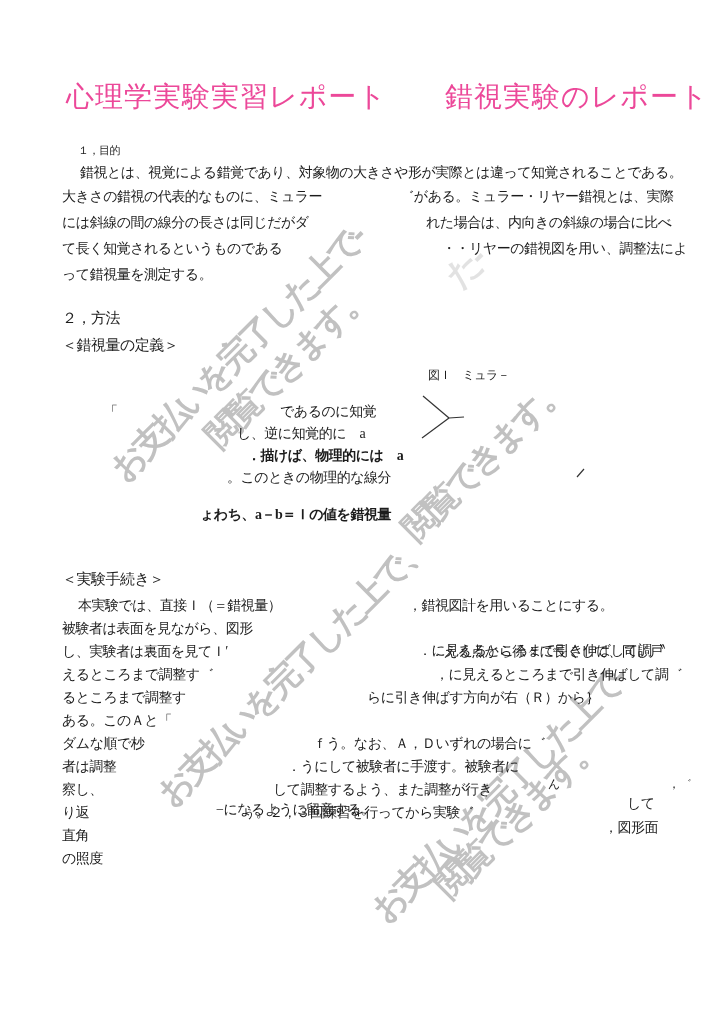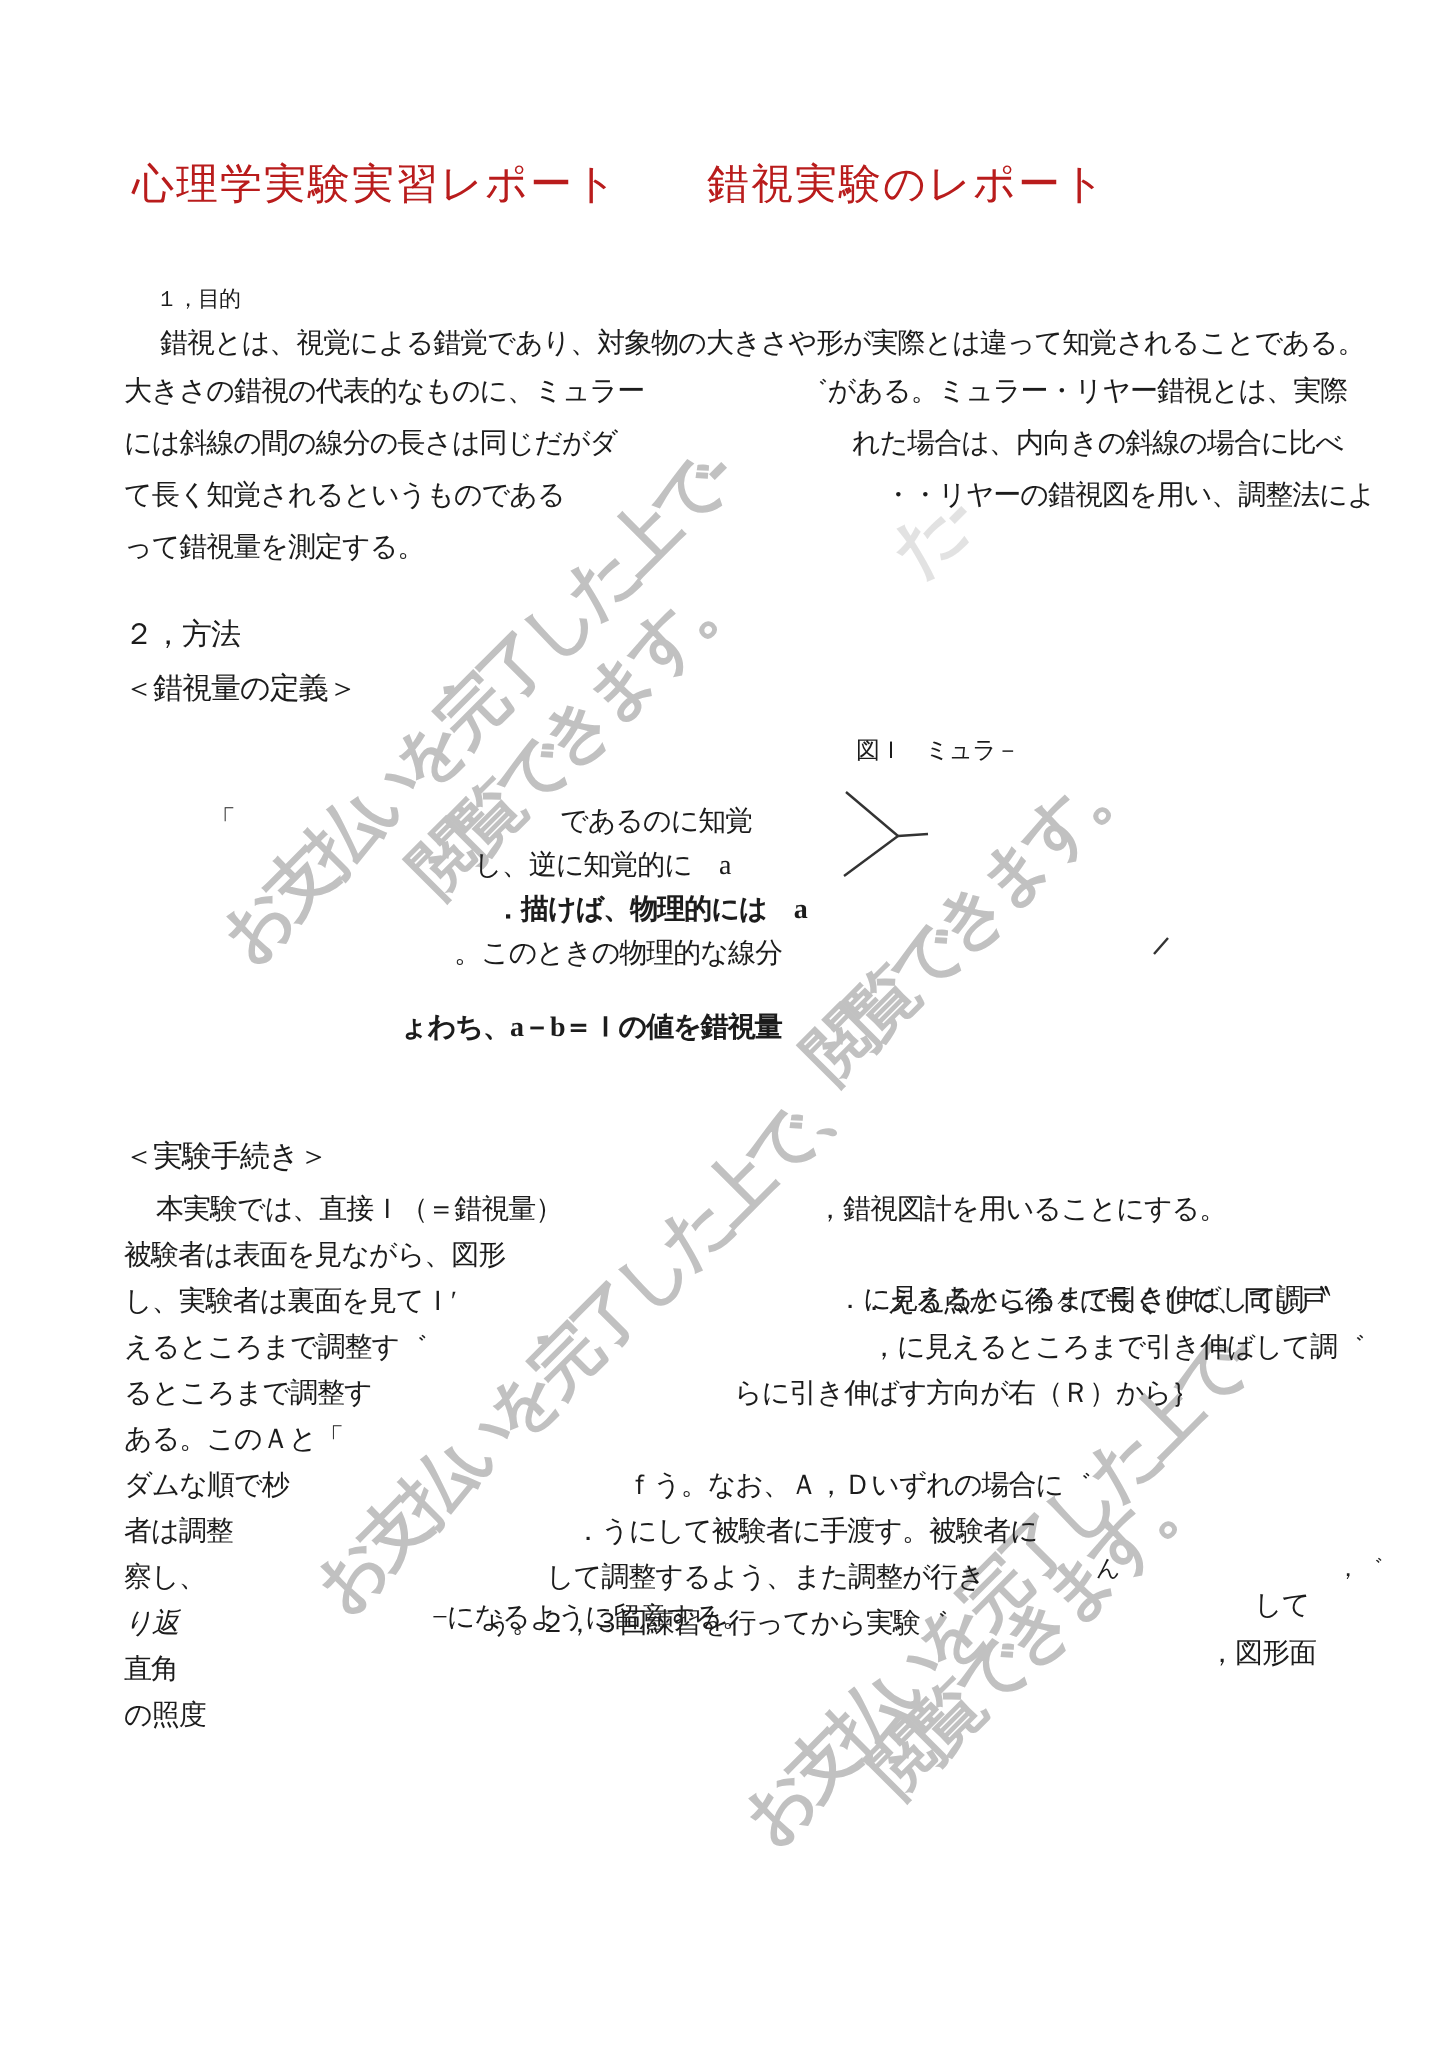--- a/index.html
+++ b/index.html
@@ -9,23 +9,23 @@
     margin:0 auto;
     background:#ffffff;
     overflow:hidden;
     font-family:"Liberation Serif","DejaVu Serif",serif;
   }
   .doc-layer{position:absolute;inset:0;z-index:2;}
   .wm-layer{position:absolute;inset:0;z-index:1;}
   .fig-layer{position:absolute;inset:0;z-index:2;pointer-events:none;}
   .title{
     position:absolute;
-    font-size:21px;
+    font-size:28px;
     letter-spacing:1px;
-    color:#b91c1c;
+    color:#ec4899;
     white-space:pre;
   }
   .ln{
     position:absolute;
     font-size:14px;
     line-height:19px;
     letter-spacing:-0.5px;
     color:#1c1c1c;
     white-space:pre;
   }
@@ -89,21 +89,21 @@
       <div class="ln" style="left: 367px; top: 688px;">らに引き伸ばす方向が右（Ｒ）から｝</div>
       <div class="ln" style="left: 62px; top: 711px;">ある。このＡと「</div>
       <div class="ln" style="left: 62px; top: 734px;">ダムな順で杪</div>
       <div class="ln" style="left: 313px; top: 734px;">ｆう。なお、Ａ，Ｄいずれの場合に゛</div>
       <div class="ln" style="left: 62px; top: 757px;">者は調整</div>
       <div class="ln" style="left: 287px; top: 757px;">．うにして被験者に手渡す。被験者に</div>
       <div class="ln" style="left: 62px; top: 780px;">察し、</div>
       <div class="ln" style="left: 273px; top: 780px;">して調整するよう、また調整が行き</div>
       <div class="ln" style="left: 548px; top: 775px; font-size: 12px;">ん</div>
       <div class="ln" style="left: 668px; top: 775px; font-size: 12px;">，゛</div>
-      <div class="ln" style="left: 62px; top: 803px; font-style: italic;">り返</div>
+      <div class="ln" style="left: 62px; top: 803px;">り返</div>
       <div class="ln" style="left: 242px; top: 803px;">ぅ。２，３回練習を行ってから実験゛</div>
       <div class="ln" style="left: 627px; top: 794px;">して</div>
       <div class="ln" style="left: 62px; top: 826px;">直角</div>
       <div class="ln" style="left: 604px; top: 818px;">，図形面</div>
       <div class="ln" style="left: 62px; top: 849px;">の照度</div>
       <div class="ln" style="left: 216px; top: 800px;">−になるように留意する。</div>
       <div class="ln" style="left: 428px; top: 366px; font-size: 12px;">図Ｉ　ミュラ－</div>
     </div>
 
   <svg class="fig-layer" width="724" height="1024">

